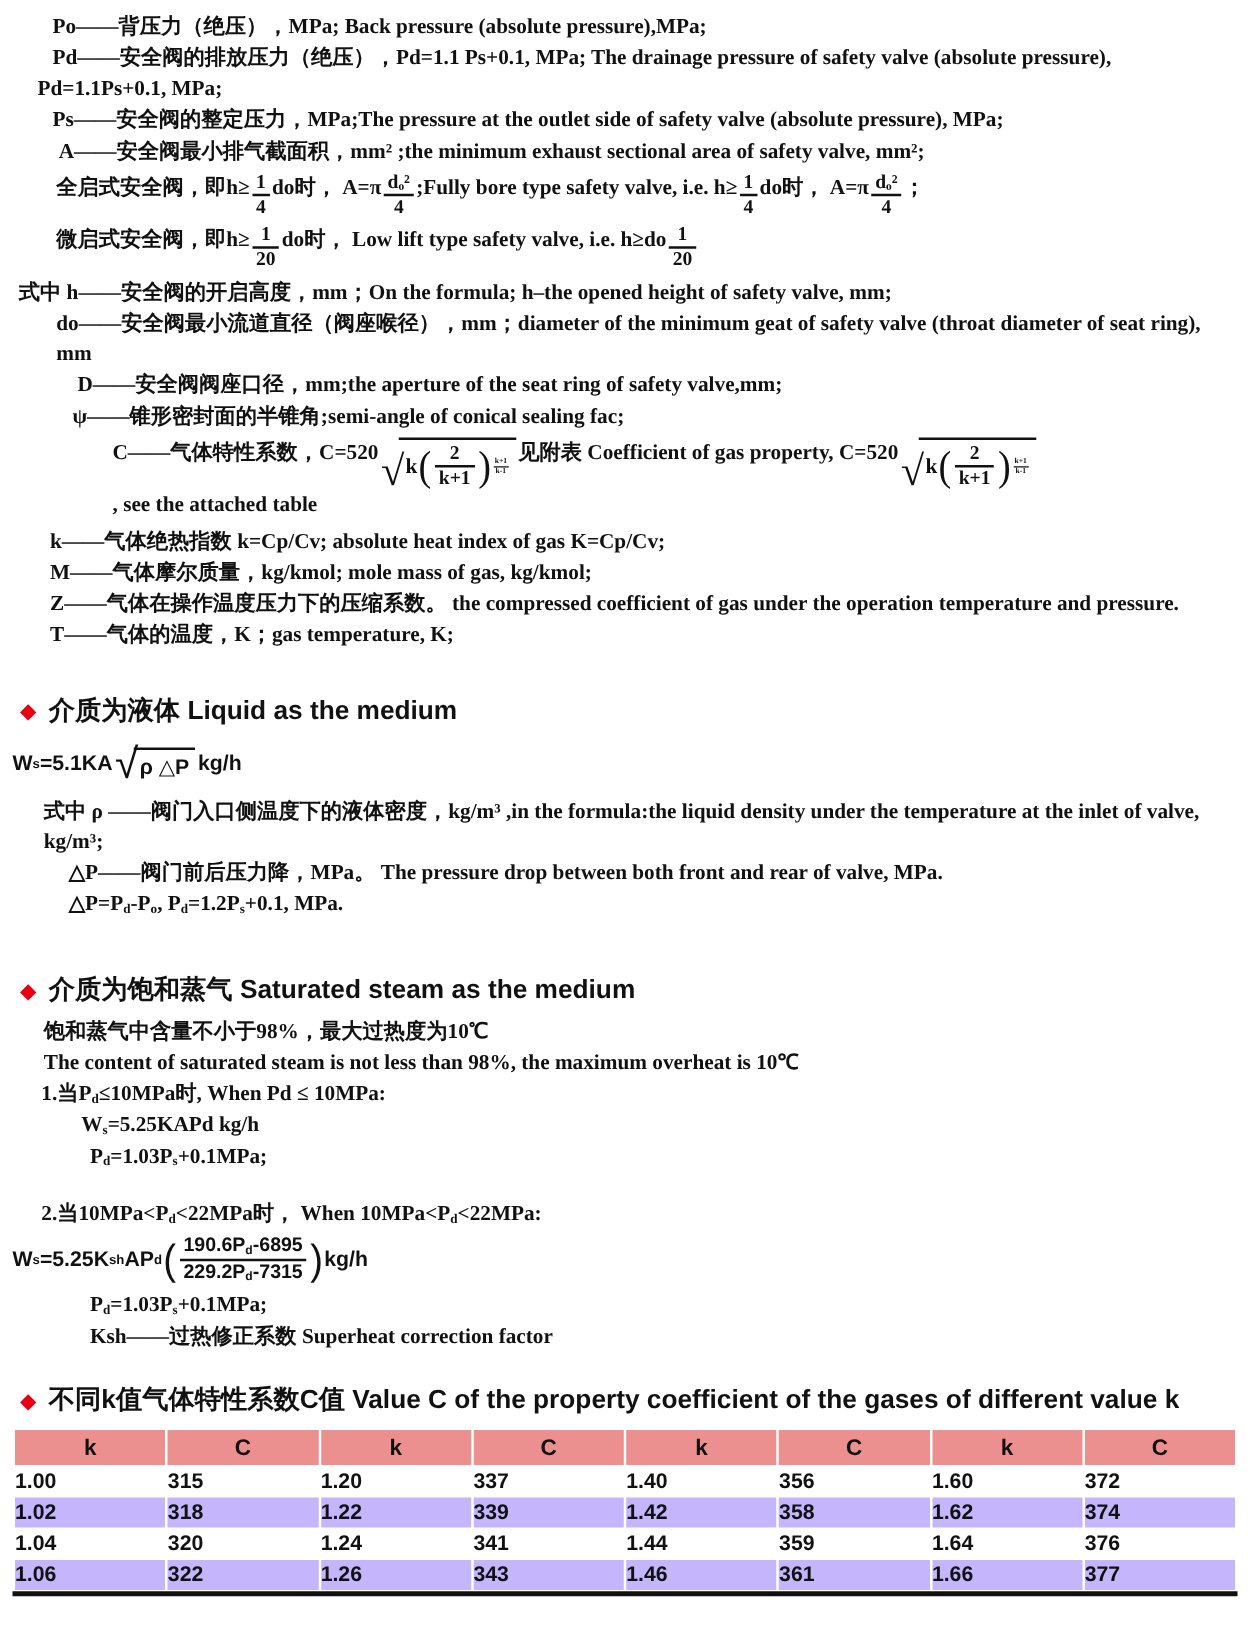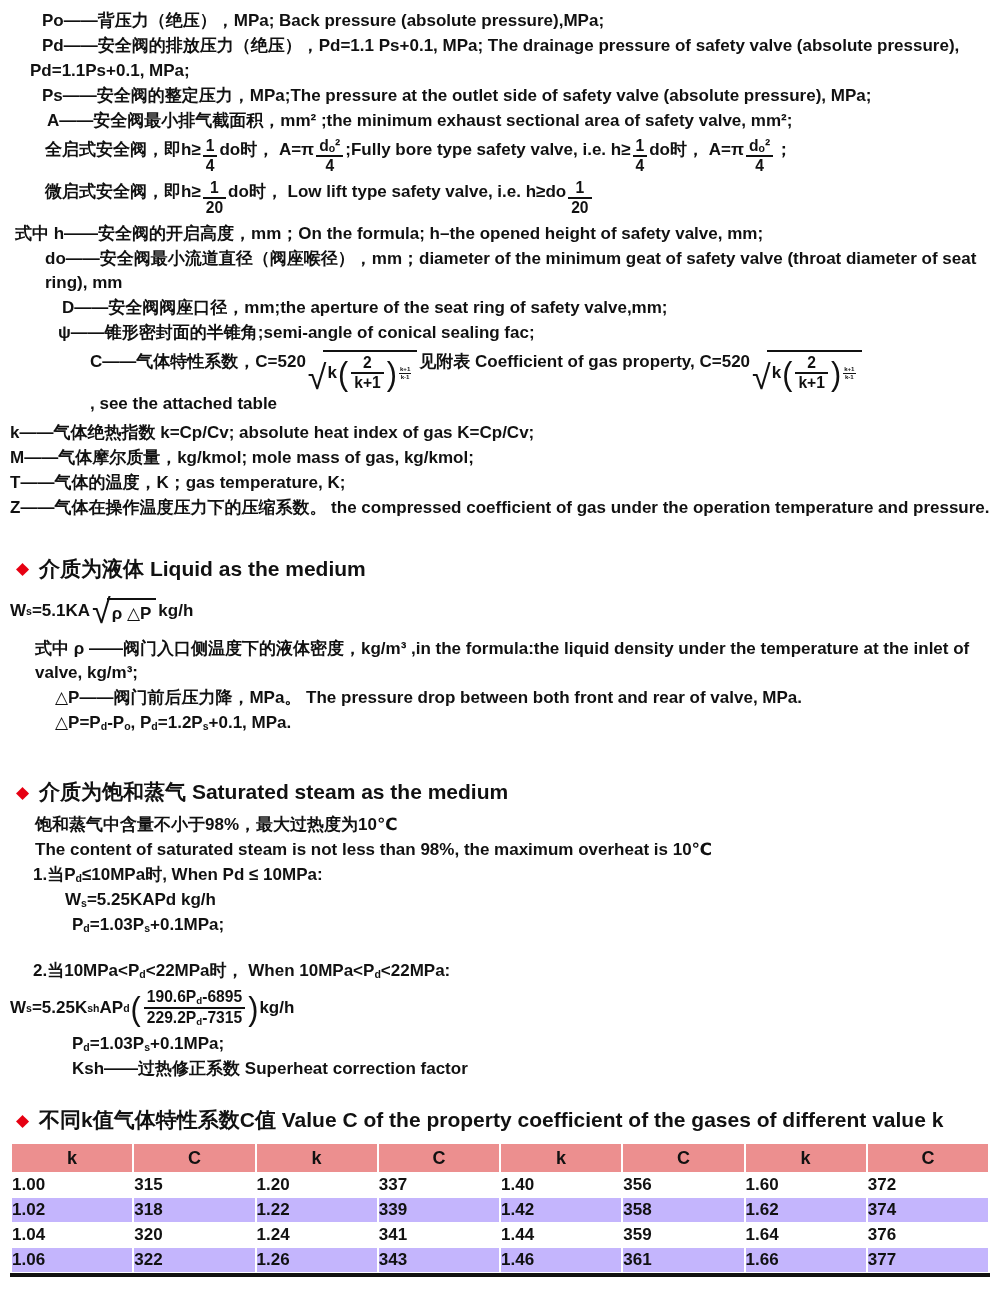--- a/index.html
+++ b/index.html
@@ -3,25 +3,25 @@
 <meta charset="utf-8">
 <style>
   html,body{margin:0;padding:0;background:#ffffff;}
   body{
     width:1000px;min-height:1310px;
     font-family:"Liberation Sans","DejaVu Sans",sans-serif;
     font-weight:bold;color:#111;
     -webkit-font-smoothing:antialiased;
   }
   .page{padding:8px 10px 0 10px;box-sizing:border-box;}
-  .line{font-size:17px;line-height:24px;margin:1px 0;}
+  .line{font-size:17px;line-height:24px;margin:1px 0;font-family:Liberation Serif, serif;}
   .tall{margin:5px 0;display:flex;flex-wrap:wrap;}
   
   .ml15{margin-left:5px}.ml30{margin-left:20px}.ml33{margin-left:23px}
-  .ml35{margin-left:25px}.ml38{margin-left:28px}.ml40{}
+  .ml35{margin-left:25px}.ml38{margin-left:28px}.ml40{margin-left:30px}
   .ml42{margin-left:32px}.ml45{margin-left:35px}.ml47{margin-left:37px}
   .ml55{margin-left:45px}.ml58{margin-left:48px}.ml62{margin-left:52px}
   .ml65{margin-left:55px}.ml72{margin-left:62px}.ml90{margin-left:80px}
   
   .sec-title{display:flex;align-items:center;font-size:21px;line-height:26px;margin:0 0 0 6px;}
   .sec-title .bullet{color:#e60012;font-size:17px;margin-right:10px;line-height:1;}
   .sp-liquid{margin-top:36px}
   .sp-steam{margin-top:44px}
   .sp-table{margin-top:26px}
   
@@ -96,22 +96,22 @@
             </span><span class="bigp">)</span><sup class="supfrac"><span class="frac"><span class="num">k+1</span><span class="den">k-1</span></span></sup></span>
         </span> 见附表 Coefficient of gas property,  C=520<span class="sqrt">
           <span class="rsign">√</span>
           <span class="rbody">k <span class="bigp">(</span><span class="frac">
               <span class="num">2</span>
               <span class="den">k+1</span>
             </span><span class="bigp">)</span><sup class="supfrac"><span class="frac"><span class="num">k+1</span><span class="den">k-1</span></span></sup></span>
         </span>, see the attached table</div>
     <div class="line ml40">k——气体绝热指数 k=Cp/Cv; absolute heat index of gas K=Cp/Cv;</div>
     <div class="line ml40">M——气体摩尔质量，kg/kmol; mole mass of gas, kg/kmol;</div>
+    <div class="line ml40">Z——气体在操作温度压力下的压缩系数。 the compressed coefficient of gas under the operation temperature and pressure.</div>
     <div class="line ml40">T——气体的温度，K；gas temperature, K;</div>
-    <div class="line ml40">Z——气体在操作温度压力下的压缩系数。 the compressed coefficient of gas under the operation temperature and pressure.</div>
   </section>
 
   <section>
     <div class="sec-title sp-liquid">
       <span class="bullet">◆</span>
       <span>介质为液体 Liquid as the medium</span>
     </div>
     <div class="fline ml38" style="margin-top:16px">W<sub>s</sub>=5.1KA <span class="sqrt">
           <span class="rsign">√</span>
           <span class="rbody">ρ △P</span>

